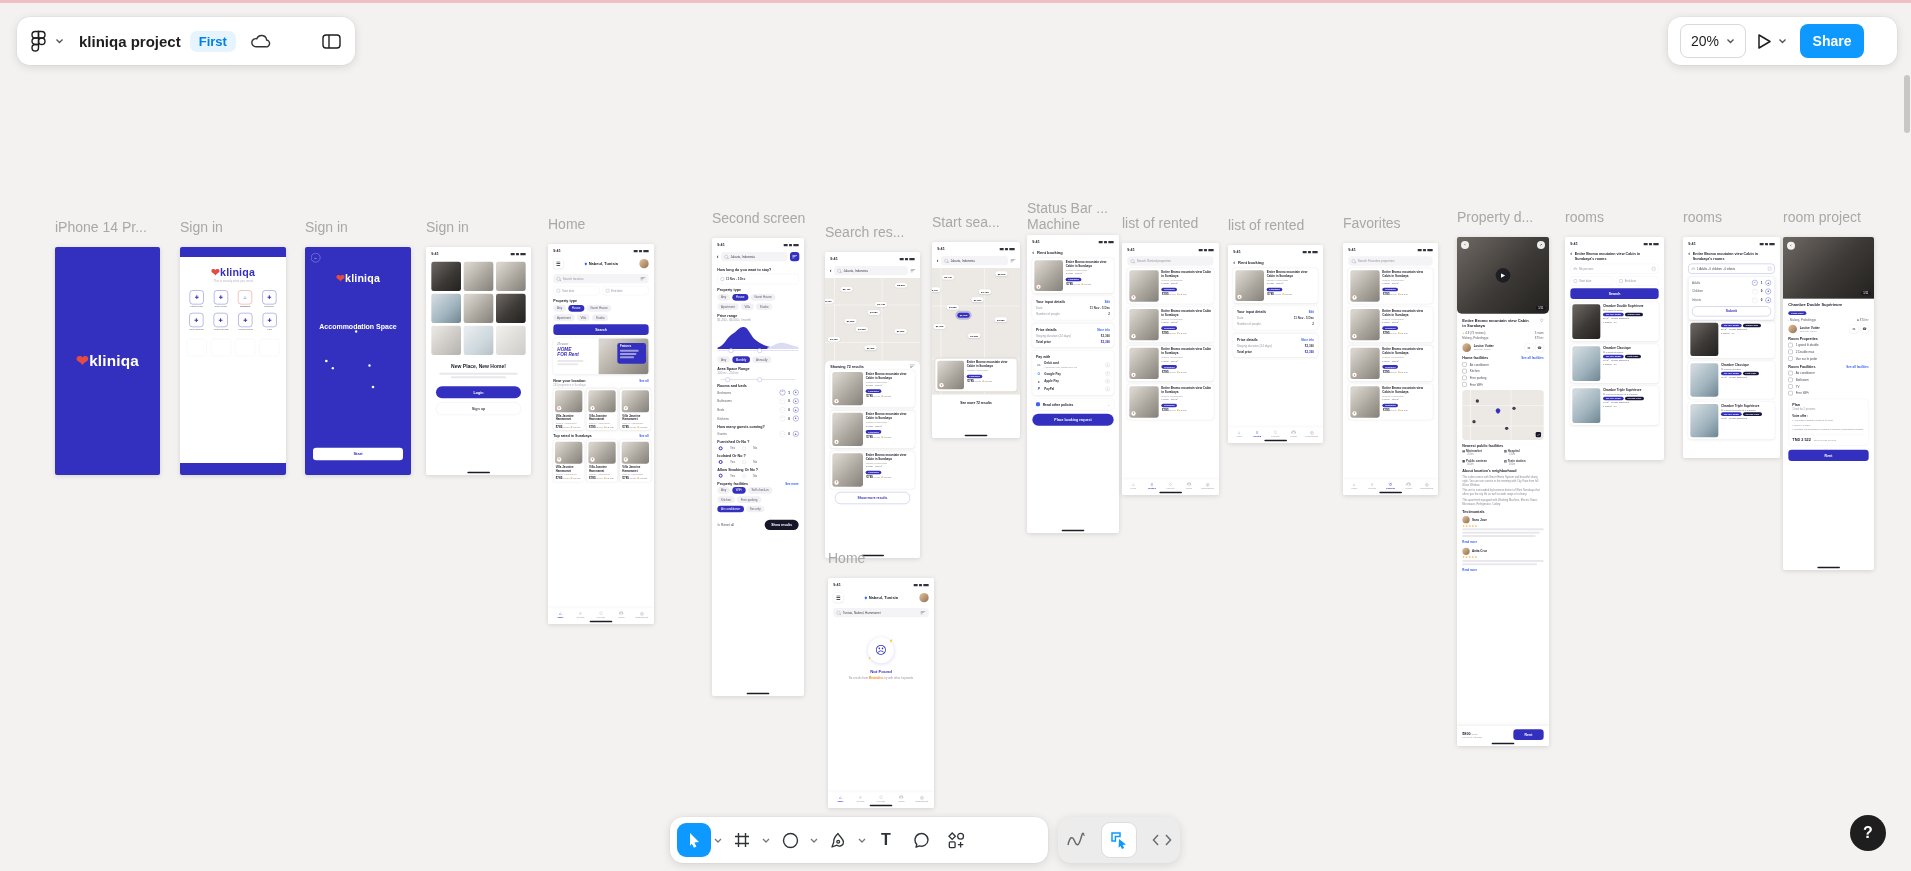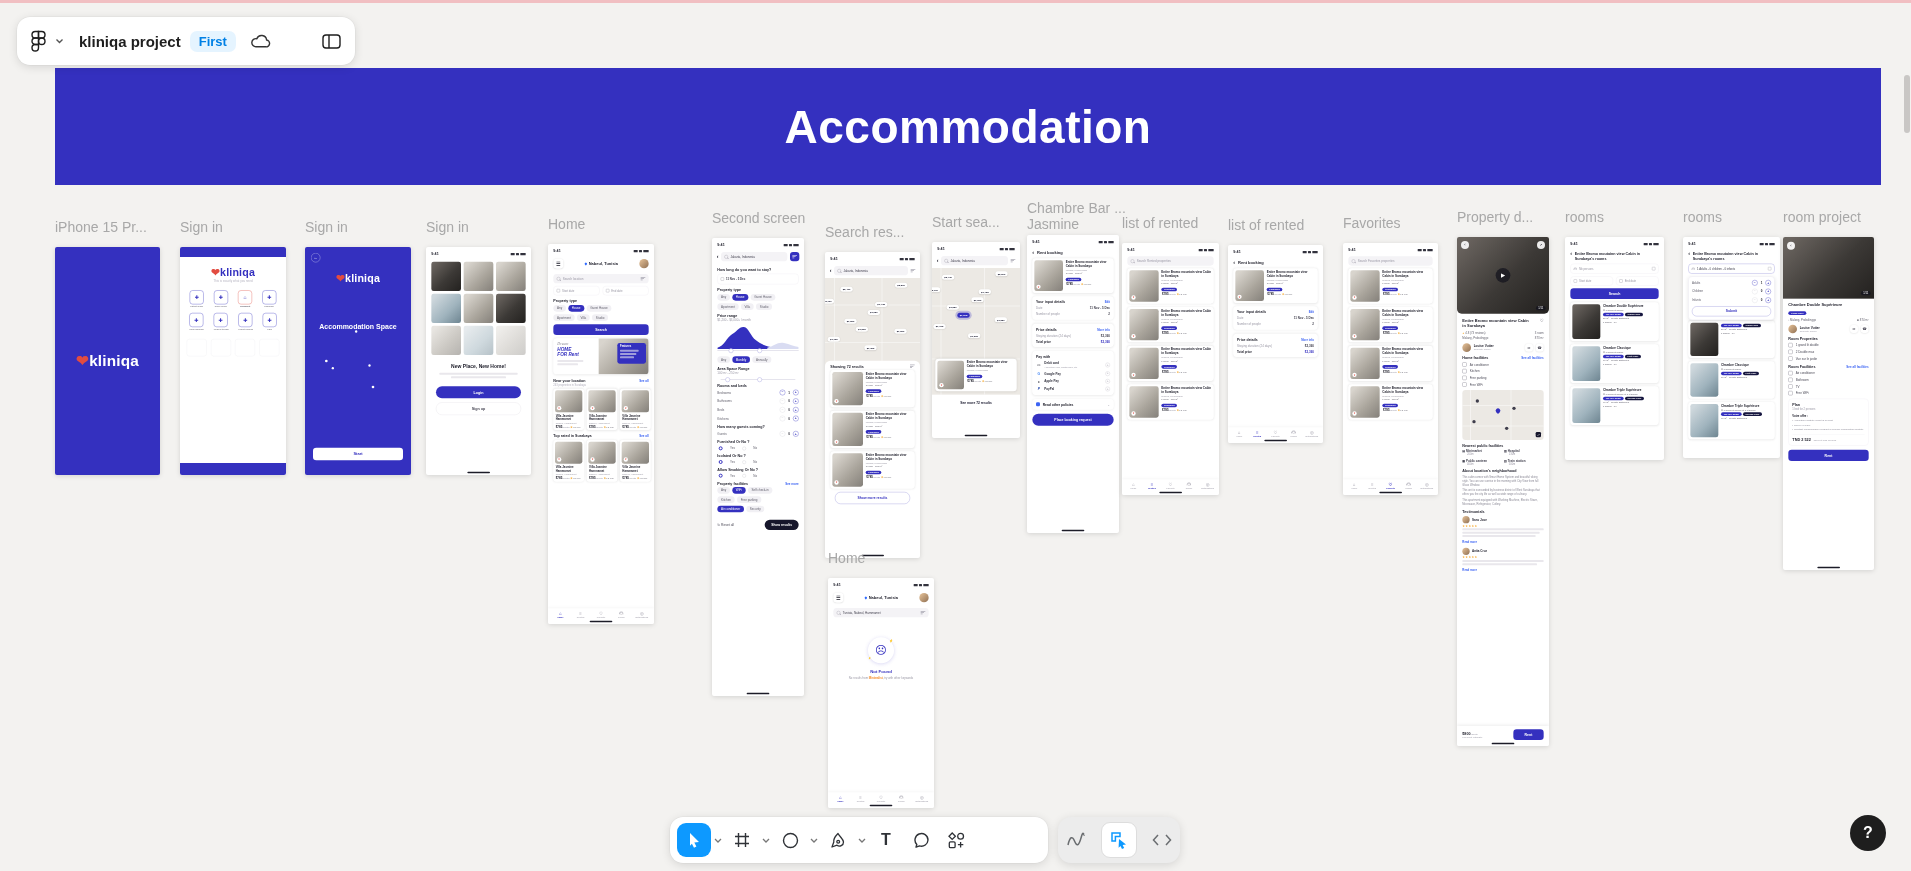--- a/index.html
+++ b/index.html
@@ -152,35 +152,32 @@
            justify-content:center;color:#3430BF;font-size:15px;}
   .gridico.hl{border:1.6px solid #E24C41;}
   .gl{font-size:6.5px;color:#63626e;text-align:center;margin-top:3px;}
 </style>
 </head>
 <body>
 
 <div class="app">
   <div class="topline"></div>
 
-  <div class="banner">
-    <span>Accommodation</span>
-  </div>
-
-  <div class="lbl" style="left:55px;top:219px">iPhone 15 Pr...</div>
+
+  <div class="lbl" style="left:55px;top:219px">iPhone 14 Pr...</div>
   <div class="lbl" style="left:180px;top:219px">Sign in</div>
   <div class="lbl" style="left:305px;top:219px">Sign in</div>
   <div class="lbl" style="left:426px;top:219px">Sign in</div>
   <div class="lbl" style="left:548px;top:216px">Home</div>
   <div class="lbl" style="left:712px;top:210px">Second screen</div>
   <div class="lbl" style="left:825px;top:224px">Search res...</div>
   <div class="lbl" style="left:828px;top:550px">Home</div>
   <div class="lbl" style="left:932px;top:214px">Start sea...</div>
-  <div class="lbl" style="left:1027px;top:200px">Chambre Bar ...</div>
-  <div class="lbl" style="left:1027px;top:216px">Jasmine</div>
+  <div class="lbl" style="left:1027px;top:200px">Status Bar ...</div>
+  <div class="lbl" style="left:1027px;top:216px">Machine</div>
   <div class="lbl" style="left:1122px;top:215px">list of rented</div>
   <div class="lbl" style="left:1228px;top:217px">list of rented</div>
   <div class="lbl" style="left:1343px;top:215px">Favorites</div>
   <div class="lbl" style="left:1457px;top:209px">Property d...</div>
   <div class="lbl" style="left:1565px;top:209px">rooms</div>
   <div class="lbl" style="left:1683px;top:209px">rooms</div>
   <div class="lbl" style="left:1783px;top:209px">room project</div>
 
   <div class="f blue" style="left:55px;top:247px;width:105px;height:228px">
     <div class="fi" style="width:315px;height:684px;display:flex;align-items:center;justify-content:center;">
@@ -1476,20 +1473,37 @@
     <svg width="20" height="15" viewBox="0 0 20 15" fill="none" stroke="#333" stroke-width="1.4" style="margin-left:6px">
       <path d="M5.2 12.8 a4.1 4.1 0 1 1 .6-8.1 A5.1 5.1 0 0 1 15.6 6 a3.4 3.4 0 0 1-.9 6.8 Z"></path>
     </svg>
     <span class="spacer"></span>
     <svg width="19" height="15" viewBox="0 0 19 15" fill="none" stroke="#1e1e1e" stroke-width="1.4">
       <rect x="1" y="1" width="17" height="13" rx="3"></rect>
         <path d="M7 1 V14"></path>
     </svg>
   </div>
 
+  <div class="pill tr">
+    <div class="zoombox">
+      <span>20%</span>
+      <svg width="9" height="6">
+          <path d="M1.5 1.5 L4.5 4.5 L7.5 1.5" stroke="#555" fill="none" stroke-width="1.4"></path>
+        </svg>
+    </div>
+    <div style="display:flex;align-items:center;gap:6px">
+      <svg width="15" height="17" viewBox="0 0 15 17">
+          <path d="M2 2 L13 8.5 L2 15 Z" fill="none" stroke="#1e1e1e" stroke-width="1.5" stroke-linejoin="round"></path>
+        </svg>
+      <svg width="9" height="6">
+          <path d="M1.5 1.5 L4.5 4.5 L7.5 1.5" stroke="#555" fill="none" stroke-width="1.4"></path>
+        </svg>
+    </div>
+    <div class="sharebtn">Share</div>
+  </div>
 
   <div class="pill tb">
     <div class="tool sel">
       <svg width="15" height="16" viewBox="0 0 15 16">
           <path d="M3 1 L12 10 L7.3 10.6 L9.4 14.6 L7 15.8 L4.9 11.8 L3 13.8 Z" fill="#fff"></path>
         </svg>
     </div>
     <div class="chev">
         <svg width="8" height="5">
           <path d="M1 1 L4 4 L7 1" stroke="#777" fill="none" stroke-width="1.3"></path>

